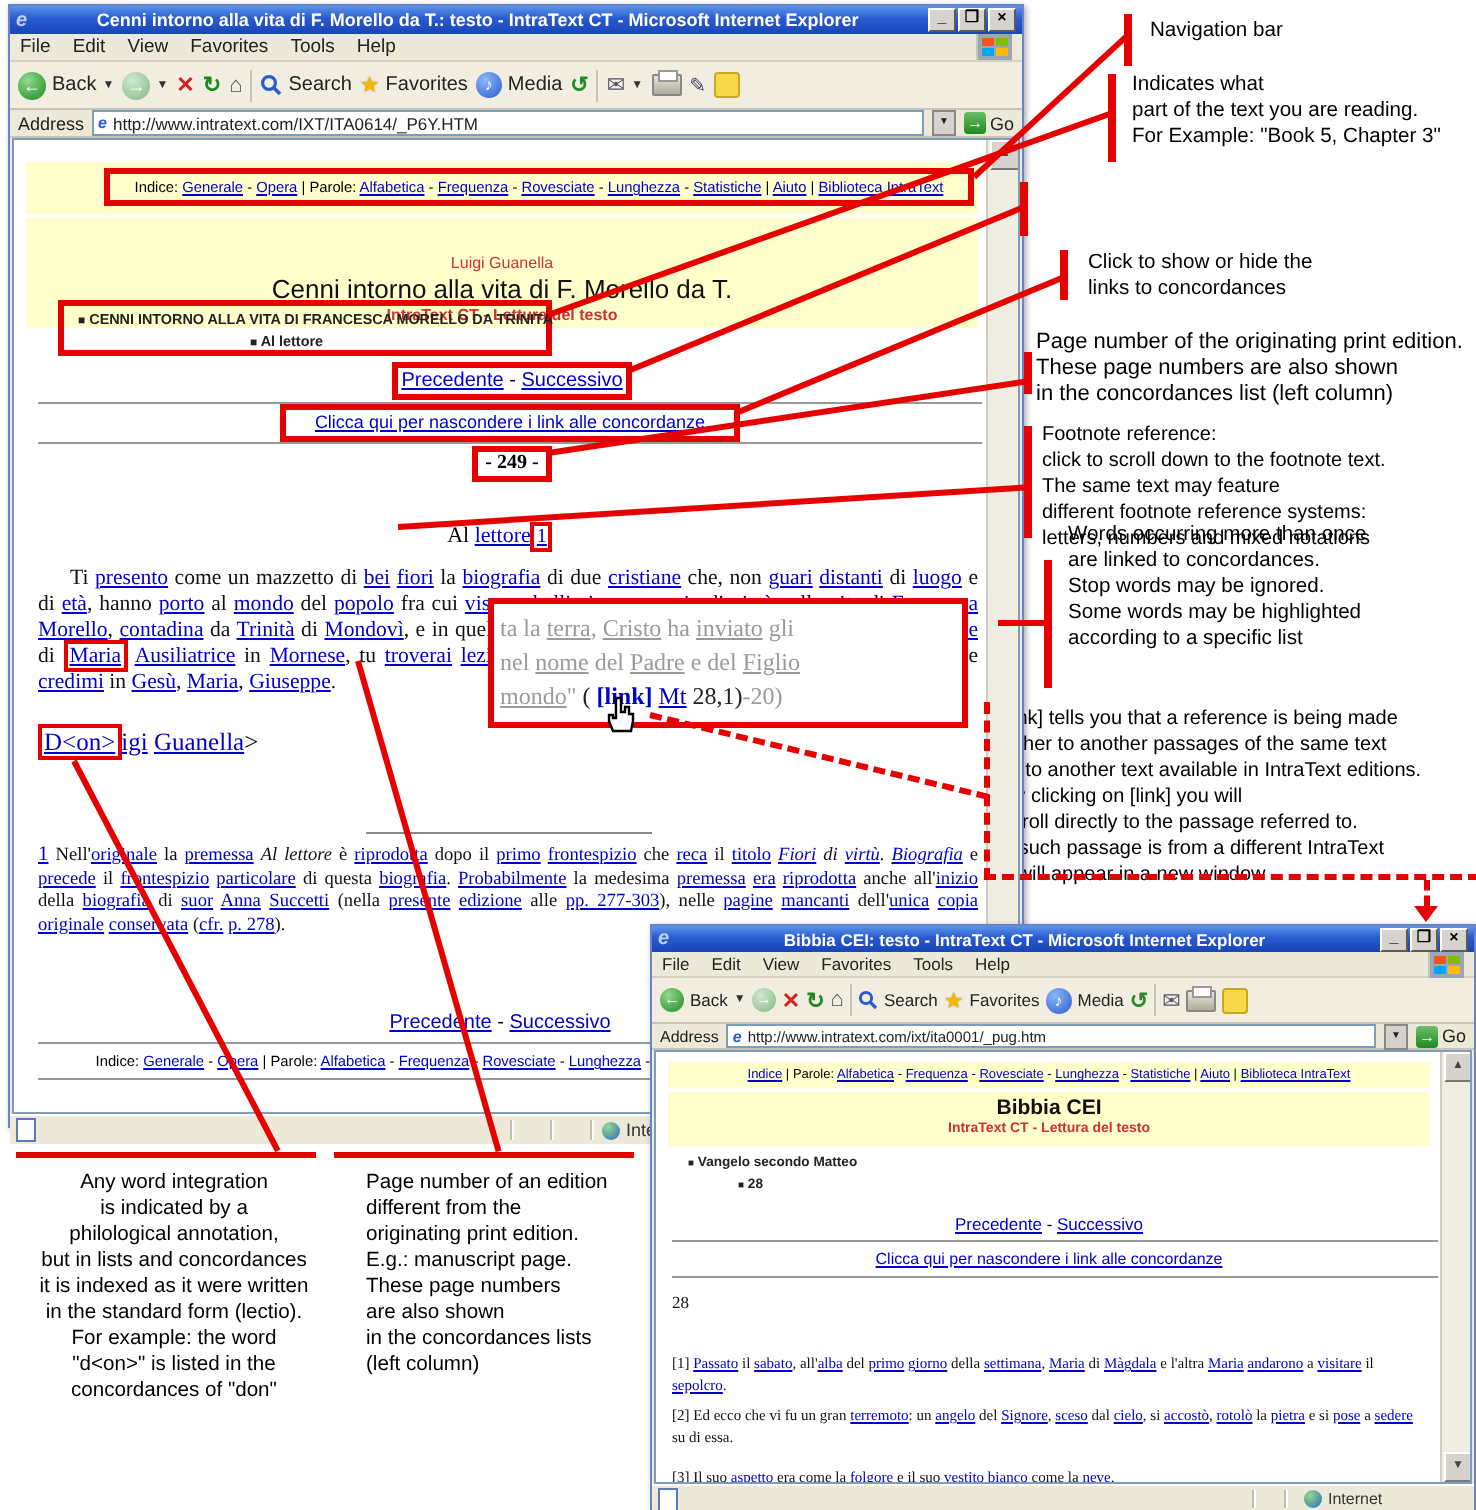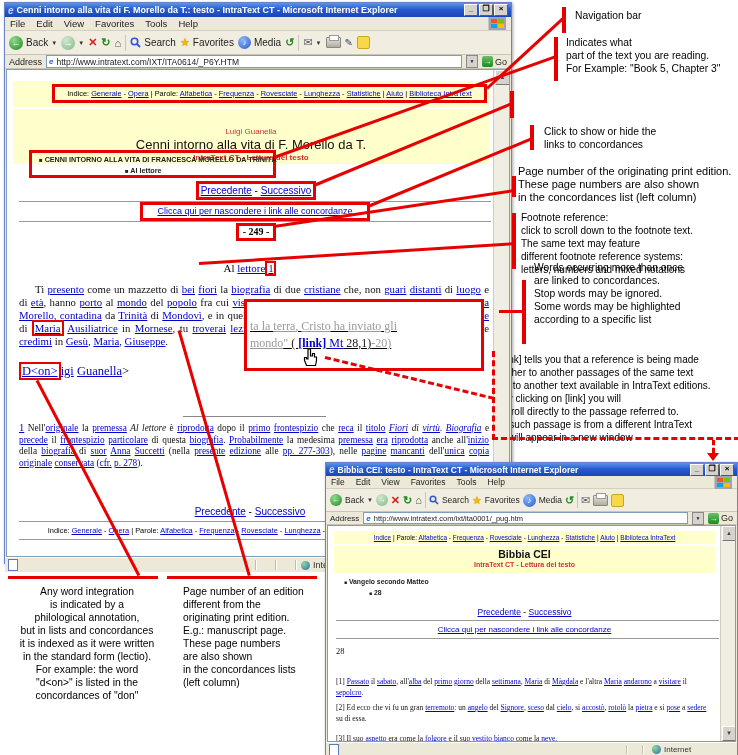--- a/index.html
+++ b/index.html
@@ -2,21 +2,21 @@
 <html><head>
 <meta charset="utf-8">
 <style>
   html,body{margin:0;padding:0;background:#fff;}
   .page{position:relative;width:738px;height:755px;overflow:hidden;background:#fff;
         font-family:"Liberation Sans",sans-serif;}
   
   .win{position:absolute;background:#ece9d8;border:1px solid #6a83c8;box-shadow:1px 1px 3px rgba(0,0,0,.35);}
   .titlebar{height:14px;background:linear-gradient(180deg,#5a96e8,#2a5ad0 45%,#1846b8);display:flex;align-items:center;padding:0 3px;color:#fff;font-size:9px;font-weight:bold;white-space:nowrap;overflow:hidden;}
   .ie-e{font-style:italic;font-weight:bold;color:#bcd6ff;margin-right:3px;font-size:10px;}
-  .title-text{flex:1;overflow:hidden;text-overflow:clip;white-space:nowrap;}
+  .title-text{flex:1;overflow:hidden;text-overflow:clip;white-space:nowrap;text-align:center;}
   .winbtns{display:flex;gap:1px;margin-left:3px;}
   .wbtn{width:12px;height:10px;background:#d6d3ce;border:1px solid #fff;border-right-color:#5a5a5a;border-bottom-color:#5a5a5a;color:#000;font-size:8px;line-height:8px;text-align:center;font-weight:bold;}
   .menubar{height:13px;display:flex;align-items:center;padding:0 5px;background:#ece9d8;border-bottom:1px solid #d4d0c0;font-size:9.5px;color:#222;}
   .small .menubar{font-size:8.5px;height:12px;}
   .menus span{margin-right:11px;}
   .winflag{margin-left:auto;display:grid;grid-template-columns:6px 6px;grid-template-rows:4px 4px;gap:1px;background:#9aa6b8;padding:2px;border-left:1px solid #c8c5b8;}
   .winflag i{display:block;}
   .winflag i:nth-child(1){background:#f35325;}.winflag i:nth-child(2){background:#81bc06;}
   .winflag i:nth-child(3){background:#05a6f0;}.winflag i:nth-child(4){background:#ffba08;}
   .toolbar{height:23px;display:flex;align-items:center;gap:4px;padding:0 4px;border-bottom:1px solid #c8c5b8;font-size:10px;color:#222;background:#f1eee1;}
@@ -189,22 +189,23 @@
       <div class="abs redbox ctr" style="left:133px;top:132px;width:224px;height:13px;font-size:9px;line-height:13px;white-space:nowrap;"><span class="lnk b">Clicca qui per nascondere i link alle concordanze</span></div>
       <div class="abs" style="left:12px;right:18px;top:151px;border-top:1px solid #999;"></div>
       <div class="abs redbox ctr serif" style="left:229px;top:153px;width:34px;height:12px;font-size:10px;line-height:12px;font-weight:bold;">- 249 -</div>
 
       <div class="abs ctr serif" style="left:0;right:16px;top:192px;font-size:11px;">
         <span><span>Al </span><span class="lnk">lettore</span></span><span class="boxed lnk serif" style="font-size:10px;">1</span>
       </div>
 
       <div class="abs serif" style="left:12px;right:20px;top:213px;font-size:10.8px;line-height:13px;text-align:justify;text-indent:16px;color:#111;"><span>Ti </span><span class="lnk">presento</span><span> come un mazzetto di </span><span class="lnk">bei</span><span> </span><span class="lnk">fiori</span><span> la </span><span class="lnk">biografia</span><span> di due </span><span class="lnk">cristiane</span><span> che, non </span><span class="lnk">guari</span><span> </span><span class="lnk">distanti</span><span> di </span><span class="lnk">luogo</span><span> e di </span><span class="lnk">età</span><span>, hanno </span><span class="lnk">porto</span><span> al </span><span class="lnk">mondo</span><span> del </span><span class="lnk">popolo</span><span> fra cui </span><span class="lnk">vissero</span><span> </span><span class="lnk">bellissimo</span><span> </span><span class="lnk">esempio</span><span> di </span><span class="lnk">pietà</span><span> nella vita di </span><span class="lnk">Francesca</span><span> </span><span class="lnk">Morello</span><span>, </span><span class="lnk">contadina</span><span> da </span><span class="lnk">Trinità</span><span> di </span><span class="lnk">Mondovì</span><span>, e in quella di </span><span class="boxed">[3]</span><span> </span><span class="lnk">suor</span><span> </span><span class="lnk">Anna</span><span> </span><span class="lnk">Succhetti</span><span> della società delle </span><span class="lnk">Figlie</span><span> di </span><span class="lnk boxed">Maria</span><span> </span><span class="lnk">Ausiliatrice</span><span> in </span><span class="lnk">Mornese</span><span>, tu </span><span class="lnk">troverai</span><span> </span><span class="lnk">lezione</span><span> </span><span class="lnk">sicura</span><span> da </span><span class="lnk">apprendere</span><span> e da ritenere, caro </span><span class="lnk">lettore</span><span>, e </span><span class="lnk">credimi</span><span> in </span><span class="lnk">Gesù</span><span>, </span><span class="lnk">Maria</span><span>, </span><span class="lnk">Giuseppe</span><span>.</span></div>
 
-      <div class="abs redbox serif" style="left:237px;top:229px;width:228px;background:#fff;font-size:12px;line-height:17px;padding:16px 3px;z-index:5;text-decoration:underline;">
+      <div class="abs redbox serif" style="left:237px;top:229px;width:228px;background:#fff;font-size:12px;line-height:17px;padding:4px 3px;z-index:5;">
         <div><span class="g">ta la </span><span class="gu">terra</span><span class="g">, </span><span class="gu">Cristo</span><span class="g"> ha </span><span class="gu">inviato</span><span class="g"> gli</span></div>
+        <div><span class="g">nel </span><span class="gu">nome</span><span class="g"> del </span><span class="gu">Padre</span><span class="g"> e del </span><span class="gu">Figlio</span></div>
         <div><span class="gu">mondo</span><span class="g">" </span><span class="blk">( </span><span class="linkref">[link]</span><span class="blk"> </span><span class="lnk">Mt</span><span class="blk"> 28,1)</span><span class="g">-20)</span></div>
       </div>
       <span class="hand" style="left:295px;top:278px;"><svg width="17" height="21" viewBox="0 0 17 21">
             <path d="M6 1 L8.5 1 8.5 8 10.5 8 10.5 5.5 12.5 5.5 12.5 9 14.5 9 14.5 12.5 13.5 17.5 4.5 17.5 2.5 12.5 2.5 9.5 4.5 9.5 4.5 11 6 11 Z" fill="#fff" stroke="#000" stroke-width="1.2"></path>
           </svg></span>
 
       <div class="abs serif" style="left:12px;top:294px;font-size:12.5px;">
         <span class="boxed lnk">D&lt;on&gt;</span><span><span class="lnk">igi</span><span> </span><span class="lnk">Guanella</span><span>&gt;</span></span>
       </div>
 

